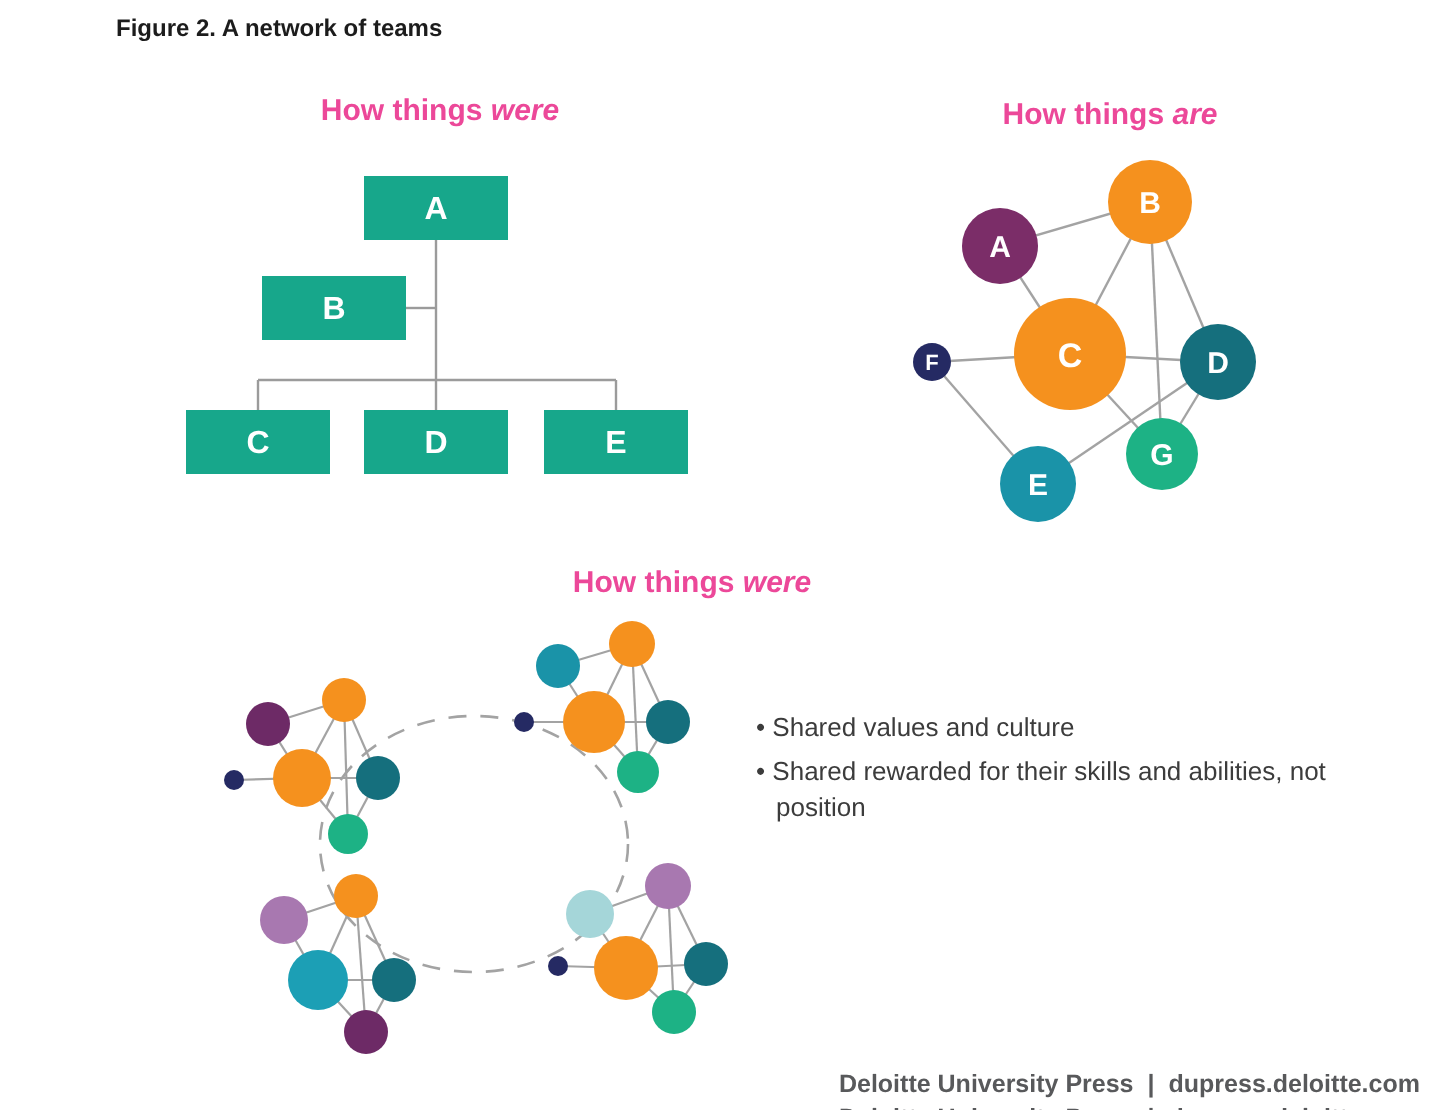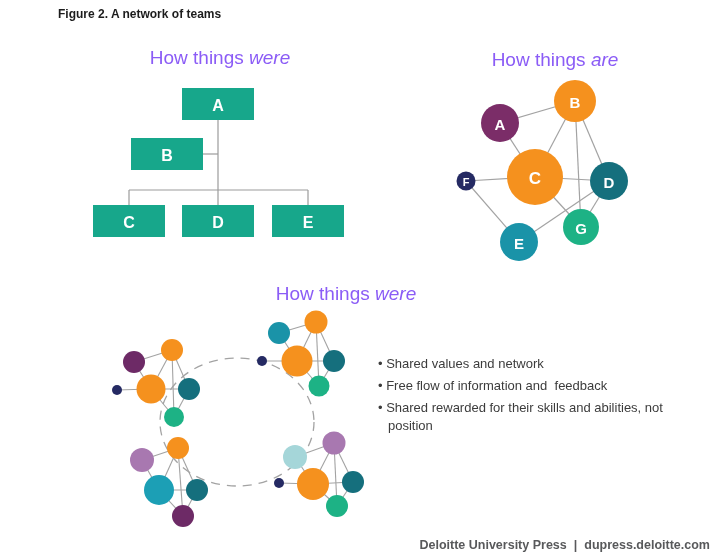--- a/index.html
+++ b/index.html
@@ -6,21 +6,21 @@
   body {
     width:722px; height:555px; position:relative; overflow:hidden;
     background:#ffffff; font-family:"Liberation Sans", sans-serif;
   }
   .fig-title {
     position:absolute; left:10px; top:7px;
     font-size:12px; font-weight:bold; color:#1c1c1c;margin-left:48px;
   }
   .sec-title {
     position:absolute; transform:translateX(-50%);
-    font-size:19px; font-weight:normal; color:#8b5cf6; white-space:nowrap;
+    font-size:15px; font-weight:bold; color:#ec4899; white-space:nowrap;
   }
   .sec-title em { font-style:italic; }
   #diagram-svg { position:absolute; left:0; top:0; }
   #bullets {
     position:absolute; left:378px; top:355px; width:312px;
     color:#3c3c3c; font-size:13px; line-height:18px;
   }
   #bullets .li {
     padding-left:10px; text-indent:-10px; margin-bottom:4px; white-space:pre-wrap;
   }
@@ -138,20 +138,20 @@
     <line x1="279" y1="483" x2="313" y2="484" stroke="#A3A3A3" stroke-width="1.1"></line>
     <circle cx="295" cy="457" r="12" fill="#A5D6D9"></circle>
     <circle cx="334" cy="443" r="11.5" fill="#A878B0"></circle>
     <circle cx="313" cy="484" r="16" fill="#F5911E"></circle>
     <circle cx="353" cy="482" r="11" fill="#156F7D"></circle>
     <circle cx="337" cy="506" r="11" fill="#1DB285"></circle>
     <circle cx="279" cy="483" r="5" fill="#252A63"></circle>
   </svg>
 
 <div id="bullets">
-    <div class="li">• Shared values and network</div>
-    <div class="li">• Free flow of information and  feedback</div>
+    <div class="li">• Shared values and culture</div>
     <div class="li">• Shared rewarded for their skills and abilities, not position</div>
   </div>
 
 <div class="footer">
+  <div class="footer-line1"><span>Deloitte University Press</span><span class="sep">|</span><span>dupress.deloitte.com</span></div>
   <div class="footer-line2"><span>Deloitte University Press</span><span class="sep">|</span><span>dupress.deloitte.com</span></div>
 </div>
 
 </body></html>

